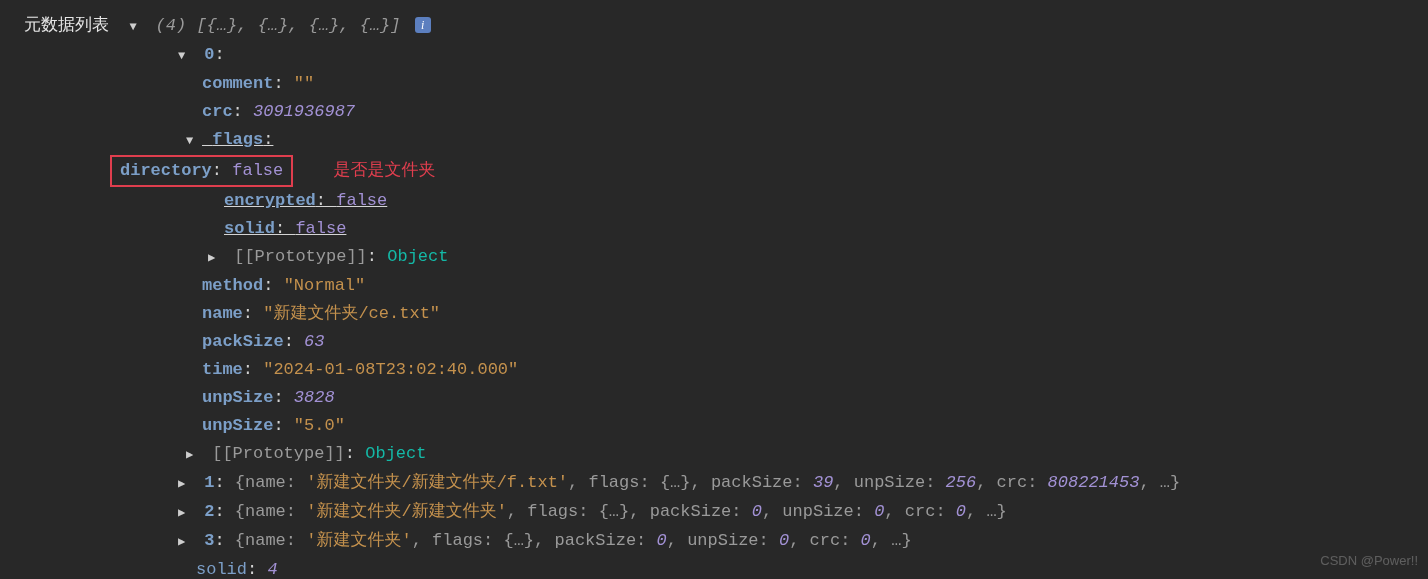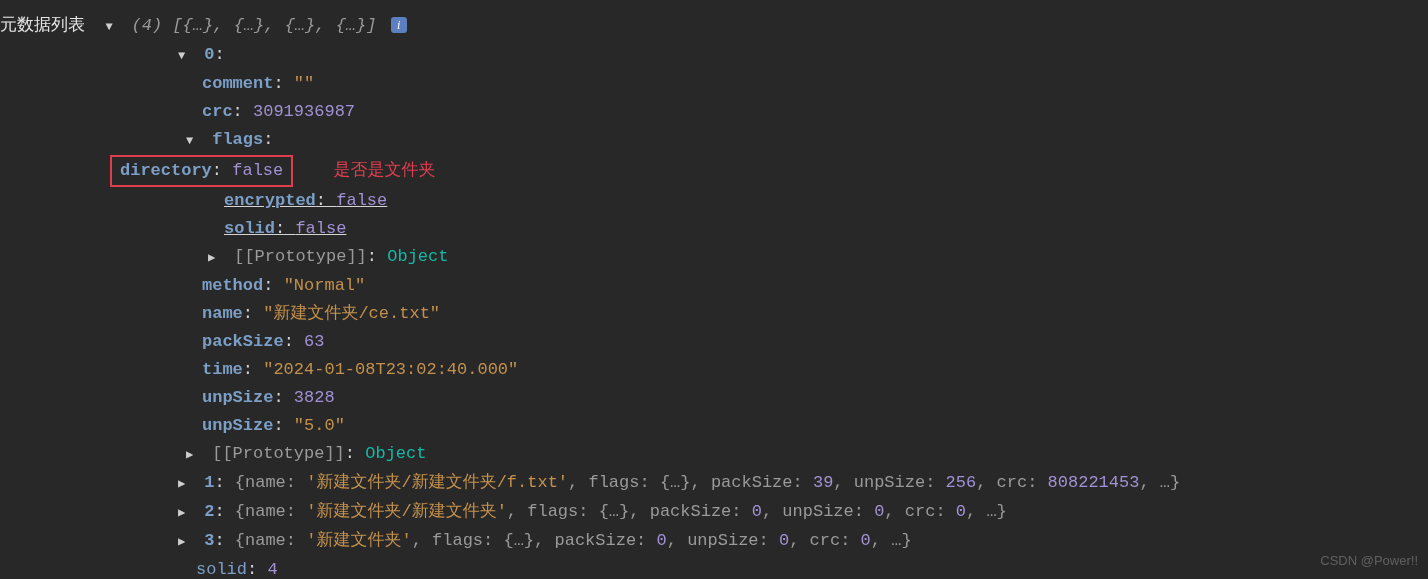--- a/index.html
+++ b/index.html
@@ -8,29 +8,29 @@
       color: #d4d4d4;
       font-family: Consolas, Monaco, "Courier New", monospace;
       font-size: 17px;
       line-height: 28px;
       padding: 12px 0 0 0;
       width: 1428px;
       height: 579px;
       overflow: hidden;
       position: relative;
     }
-    .line { white-space: nowrap; display: block; }
+    .line { white-space: nowrap; display: block; padding-left: 24px; }
     .arrow { display: inline-block; width: 14px; color: #cecece; font-size: 12px; cursor: pointer; user-select: none; margin-right: 2px; }
     .arrow.down::before { content: "▼"; }
     .arrow.right::before { content: "▶"; }
     .label { color: #e6e6e6; }
     .key { color: #7c9fc8; }
     .key.bold { font-weight: bold; }
     .string { color: #c4914d; }
-    .number { color: #a291d4; }
+    .number { color: #a291d4; font-style: italic; }
     .bool { color: #a291d4; }
     .dim { color: #9a9a9a; font-style: italic; }
     .plain { color: #14b8a6; }
     .colon { color: #d4d4d4; }
     .info-icon {
       display: inline-block;
       width: 16px; height: 16px;
       background: #5c7fbf;
       color: #fff;
       border-radius: 3px;
@@ -85,21 +85,21 @@
 </div>
 
 <div class="line indent2">
   <span class="key bold">comment</span><span class="colon">: </span><span class="string">""</span>
 </div>
 
 <div class="line indent2">
   <span class="key bold">crc</span><span class="colon">: </span><span class="number">3091936987</span>
 </div>
 
-<div class="line indent2" style="padding-left:186px;">
+<div class="line indent2" style="padding-left:186px;text-decoration:underline;">
   <span class="arrow down"></span>
   <span class="key bold">flags</span><span class="colon">:</span>
 </div>
 
 <div class="line" style="padding-left:120px;">
   <span class="redbox">
     <span class="key bold">directory</span><span class="colon">: </span><span class="bool">false</span>
   </span>
   <span class="annotation">是否是文件夹</span>
 </div>

